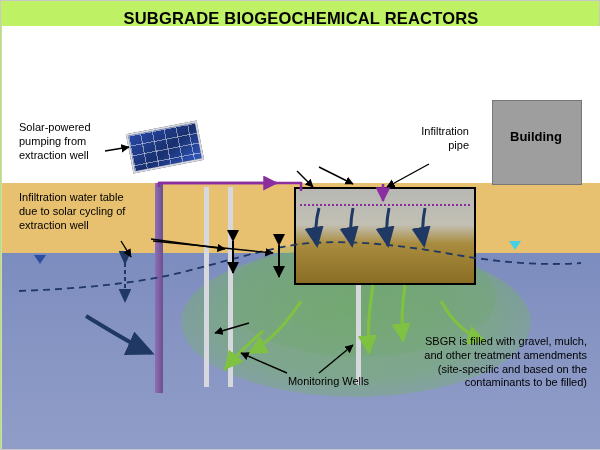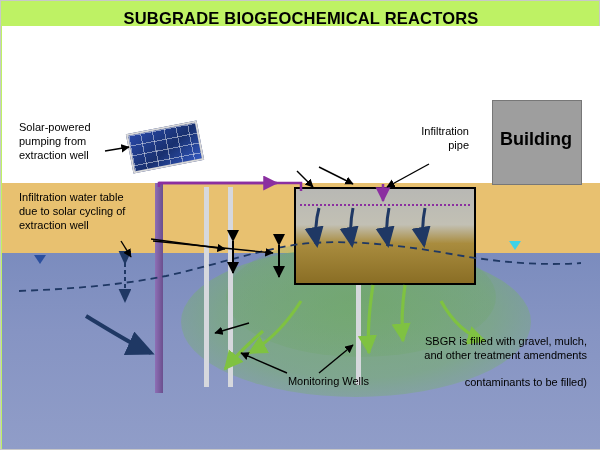--- a/index.html
+++ b/index.html
@@ -17,21 +17,21 @@
     background:linear-gradient(to bottom,#7b8cbe 0%,#8694c3 40%,#909dc8 100%);}
 
   
   .plume{position:absolute;left:180px;top:246px;width:350px;height:150px;border-radius:50%;
     background:radial-gradient(ellipse at 50% 45%, rgba(120,175,110,0.80) 0%, rgba(120,175,110,0.62) 55%, rgba(120,175,110,0.25) 82%, rgba(120,175,110,0.0) 100%);}
   .plume2{position:absolute;left:225px;top:236px;width:270px;height:120px;border-radius:50%;
     background:radial-gradient(ellipse at 50% 50%, rgba(108,166,100,0.55) 0%, rgba(108,166,100,0.25) 70%, rgba(108,166,100,0) 100%);}
 
   
   .building{position:absolute;left:491px;top:99px;width:88px;height:83px;background:#9e9e9e;border:1px solid #777;}
-  .building-label{position:absolute;left:491px;top:128px;width:88px;text-align:center;font-size:18px;font-weight:bold;color:#000;}
+  .building-label{position:absolute;left:491px;top:128px;width:88px;text-align:center;font-size:13px;font-weight:bold;color:#000;}
 
   
   .sbgr-box{position:absolute;left:293px;top:186px;width:182px;height:98px;border:2px solid #000;box-sizing:border-box;
     background:linear-gradient(to bottom,#b8b8b4 0%,#c2c0b4 38%,#a98c3e 58%,#8a6e25 100%);}
   .sbgr-dots{position:absolute;left:299px;top:203px;width:170px;height:0;border-top:2px dotted #8b2fa0;}
 
   
   .solar{position:absolute;left:128px;top:126px;width:72px;height:40px;transform:rotate(-11deg);}
   .solar-inner{width:72px;height:40px;background:#1b2f7a;border:2px solid #d8d8d8;box-sizing:border-box;
     background-image:
@@ -152,17 +152,17 @@
     <span>due to solar cycling of</span><br>
     <span>extraction well</span>
   </div>
 
 
   <div class="lbl c" style="left:238px;top:374px;width:130px;">Monitoring Wells</div>
 
   <div class="lbl c" style="left:390px;top:334px;width:196px;">
     <span>SBGR is filled with gravel, mulch,</span><br>
     <span>and other treatment amendments</span><br>
-    <br>
+    <span>(site-specific and based on the</span><br>
     <span>contaminants to be filled)</span>
   </div>
 
 </div>
 
 </body></html>

